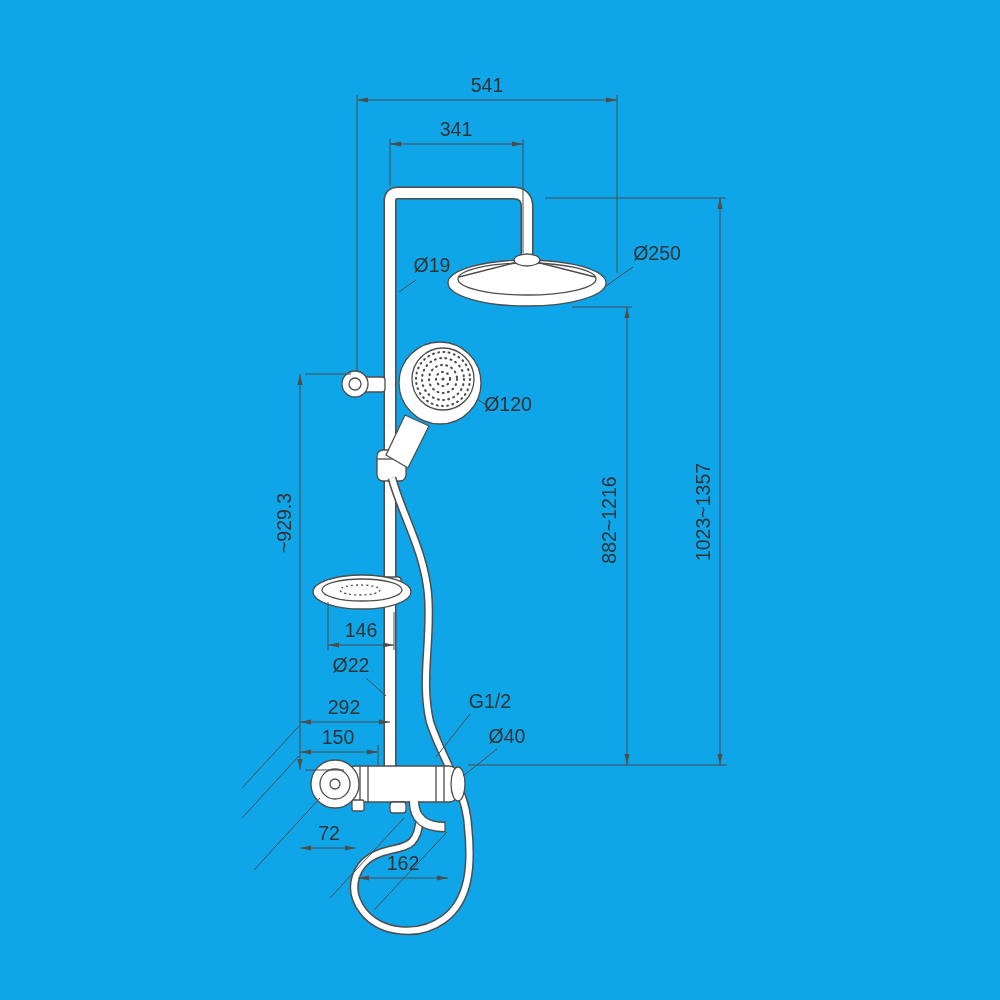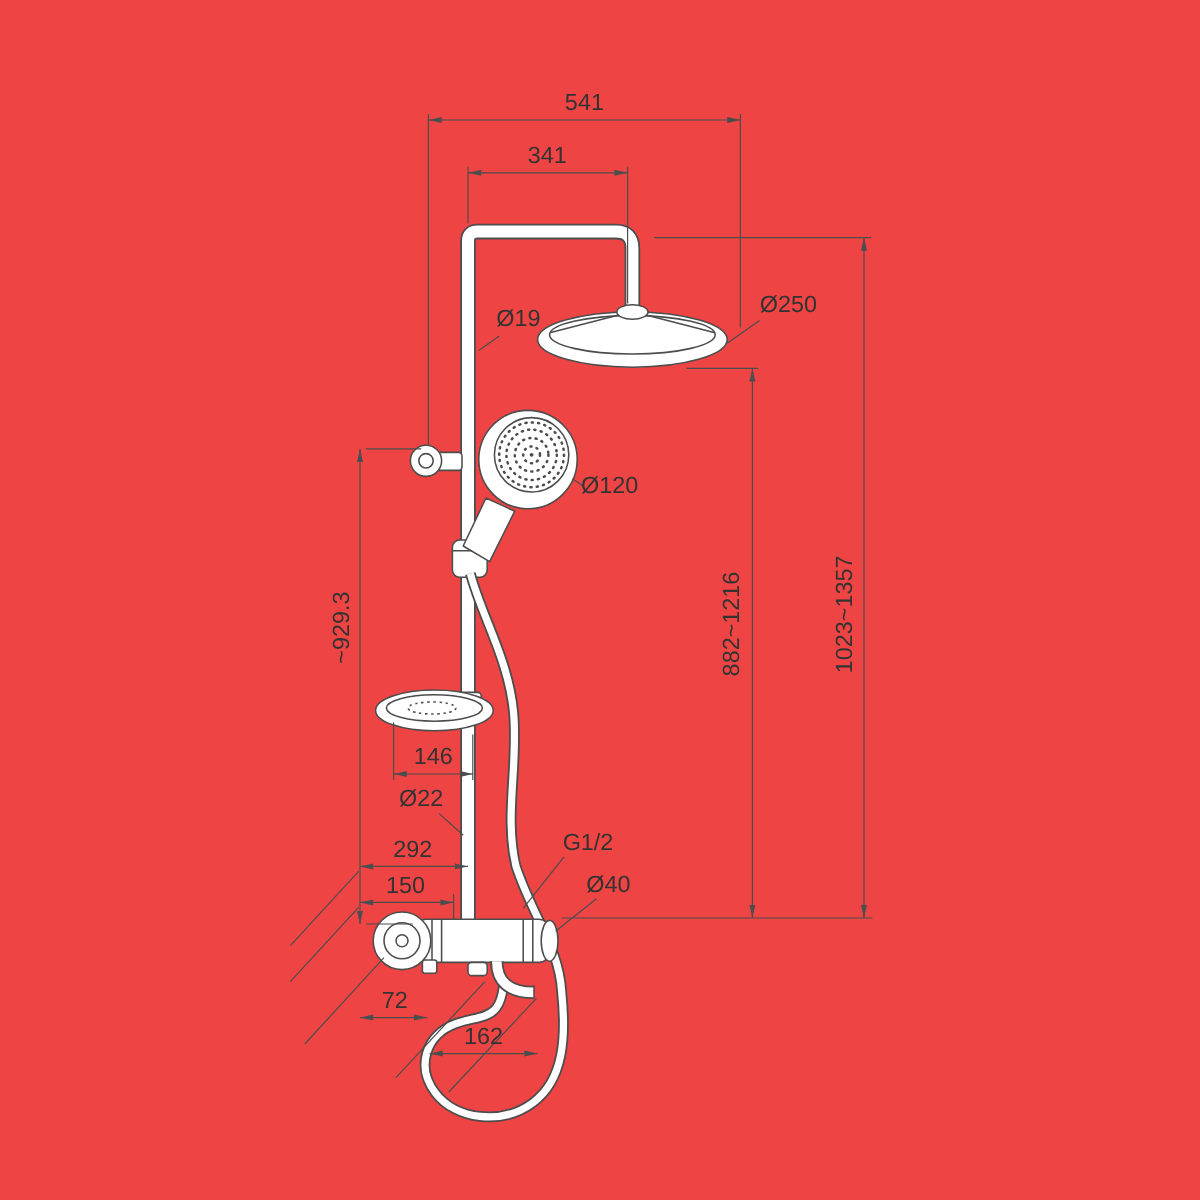--- a/index.html
+++ b/index.html
@@ -1,16 +1,16 @@
 <!DOCTYPE html>
 <html><head>
 <meta charset="utf-8">
 <style>
   html,body{margin:0;padding:0;background:#ffffff;}
-  .page{width:1000px;height:1000px;background:#ef4444;position:relative;overflow:hidden;}
+  .page{width:1000px;height:1000px;background:#0ea5e9;position:relative;overflow:hidden;}
   svg{display:block;}
   .o { fill:none; stroke:#4d4d4d; stroke-width:1.3; }
   .w { fill:#ffffff; stroke:#4d4d4d; stroke-width:1.3; }
   .t { fill:none; stroke:#4d4d4d; stroke-width:1; }
   .tube { fill:none; stroke:#4d4d4d; stroke-linejoin:round; stroke-linecap:butt; }
   .tubein { fill:none; stroke:#ffffff; stroke-linejoin:round; stroke-linecap:butt; }
   .dots { fill:none; stroke:#4d4d4d; stroke-width:2.1; stroke-dasharray:0.9 4.4; stroke-linecap:round;}
   .dim { font-family:"Liberation Sans", sans-serif; font-size:19.5px; fill:#333333; }
 </style>
 </head>

